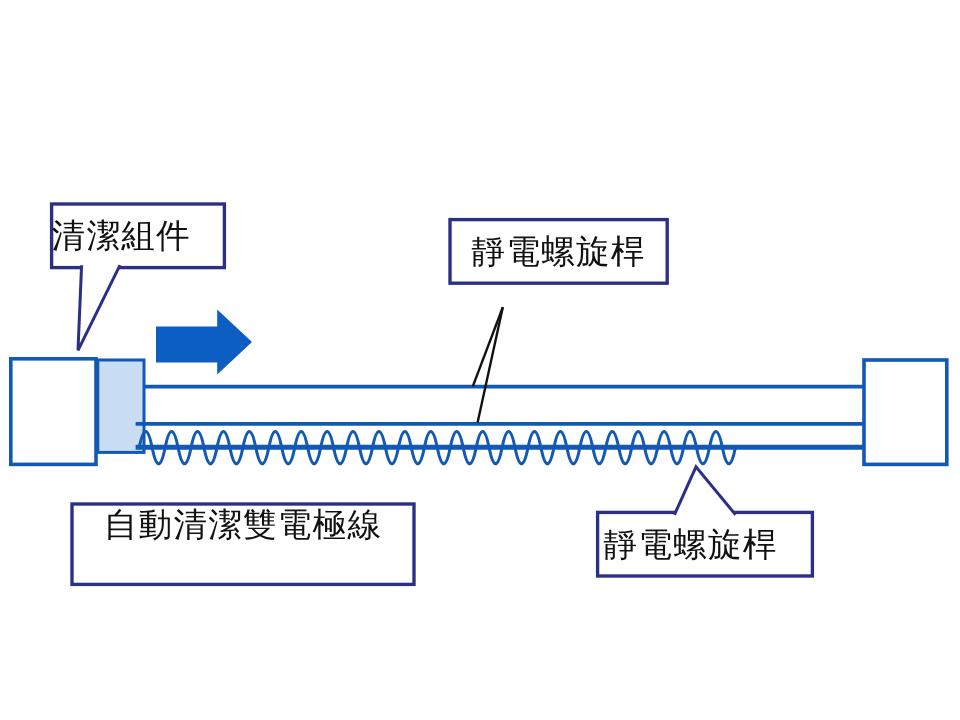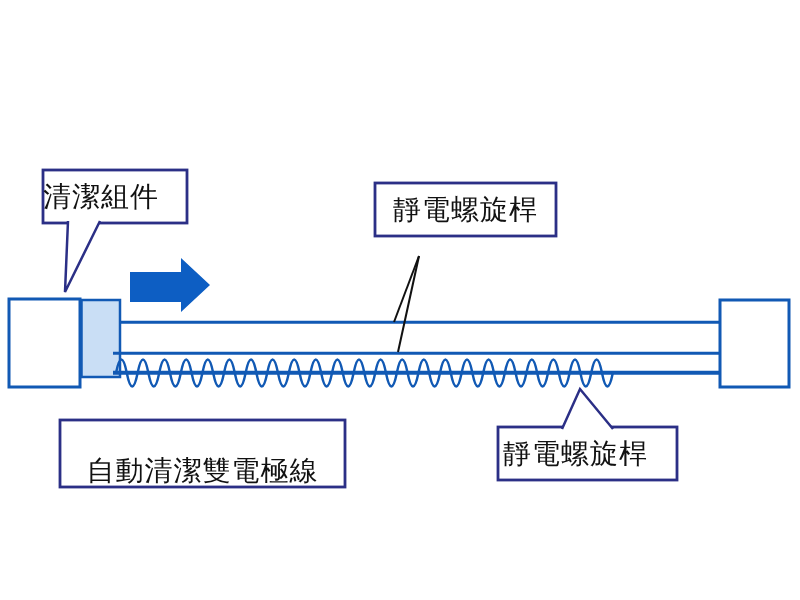--- a/index.html
+++ b/index.html
@@ -61,16 +61,16 @@
     <rect class="navy-box" x="60" y="420" width="285" height="67"></rect>
 
     <rect class="navy-box" x="498" y="427" width="179" height="53"></rect>
     <path class="tail" d="M562,429 L580,389 L613,429"></path>
   </svg>
 
   <div class="diagram-label" style="left:43px;top:170px;width:116px;height:53px;">清潔組件</div>
 
   <div class="diagram-label" style="left:375px;top:183px;width:181px;height:53px;">靜電螺旋桿</div>
 
-  <div class="diagram-label" style="left:60px;top:437px;width:285px;height:67px;">自動清潔雙電極線</div>
+  <div class="diagram-label" style="left:60px;top:404px;width:285px;height:67px;">自動清潔雙電極線</div>
 
   <div class="diagram-label" style="left:486px;top:427px;width:179px;height:53px;">靜電螺旋桿</div>
 </div>
 
 </body></html>

